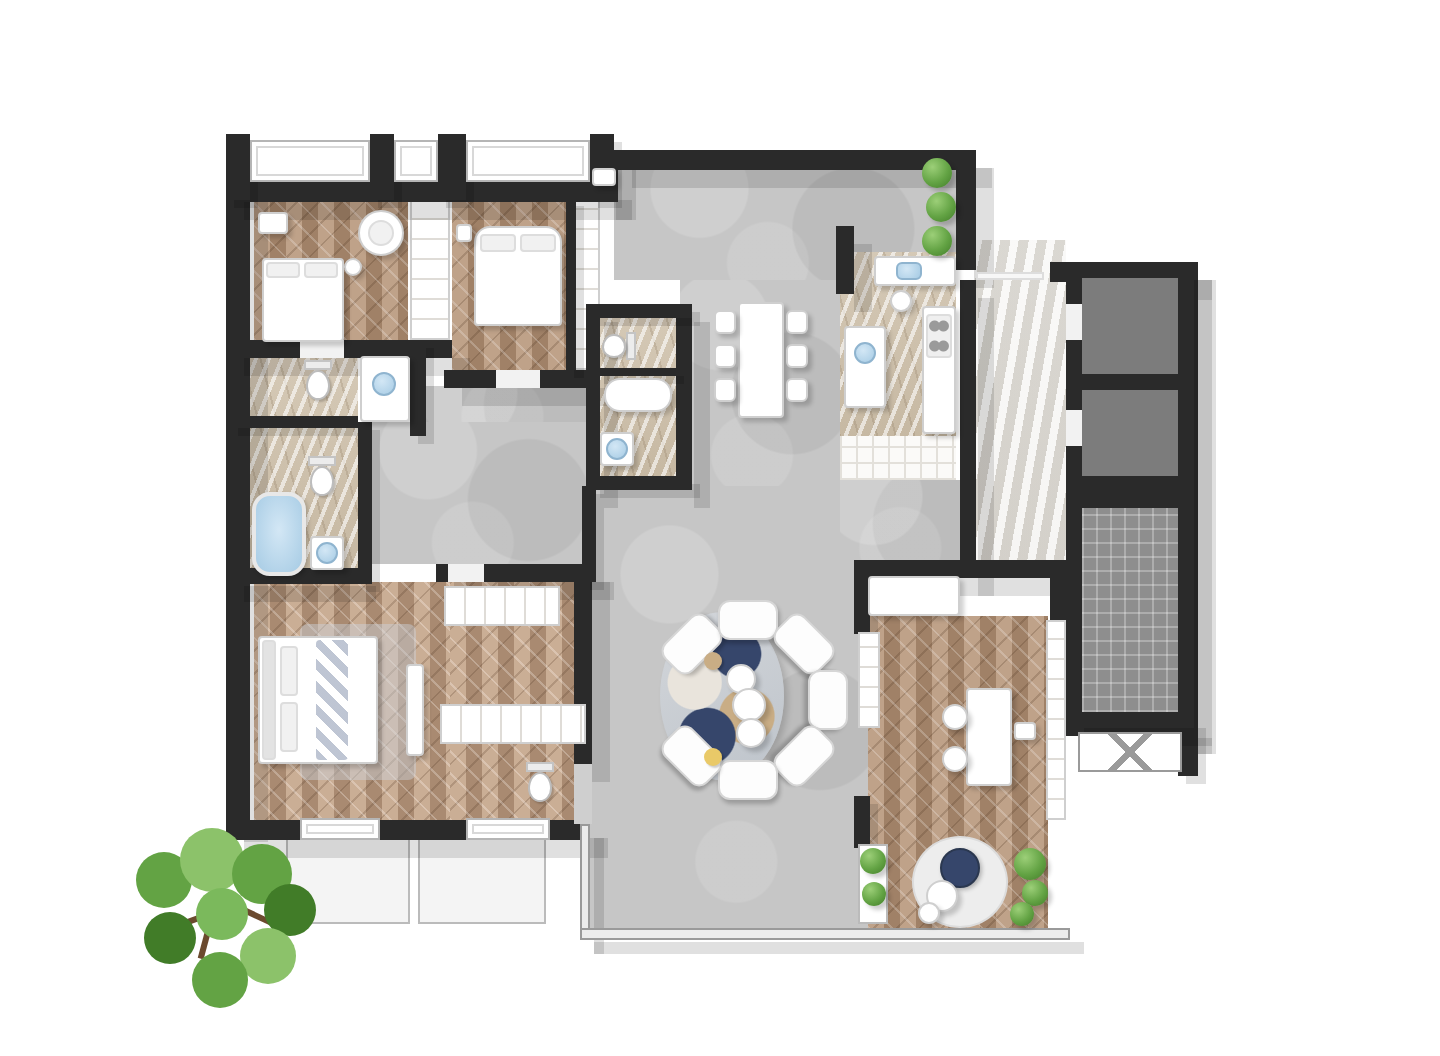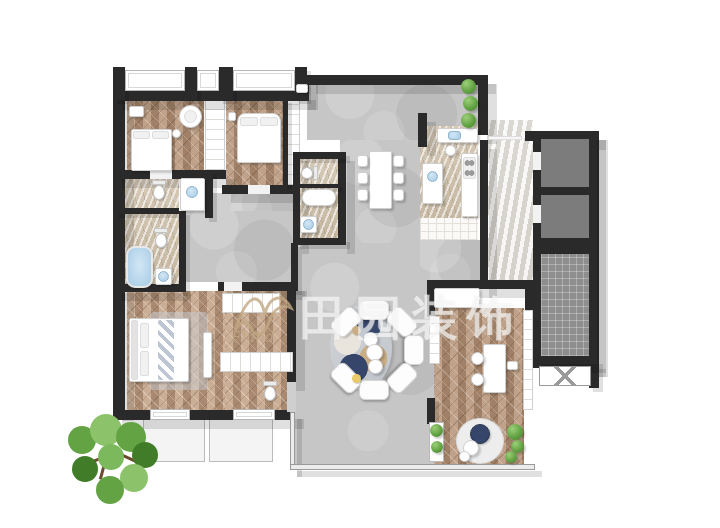--- a/index.html
+++ b/index.html
@@ -264,22 +264,15 @@
     <div class="leaf" style="left:30px;top:4px;width:32px;height:32px;background:#8cc26a"></div>
     <div class="leaf" style="left:56px;top:12px;width:30px;height:30px;background:var(--plant)"></div>
     <div class="leaf" style="left:72px;top:32px;width:26px;height:26px;background:var(--plant2)"></div>
     <div class="leaf" style="left:60px;top:54px;width:28px;height:28px;background:#8cc26a"></div>
     <div class="leaf" style="left:36px;top:66px;width:28px;height:28px;background:var(--plant)"></div>
     <div class="leaf" style="left:12px;top:46px;width:26px;height:26px;background:var(--plant2)"></div>
     <div class="leaf" style="left:38px;top:34px;width:26px;height:26px;background:#7bb95c"></div>
   </div>
 
   <div style="left:225px;top:284px;width:260px;height:64px">
-    <div style="left:0;top:0;width:74px;height:64px">
-      <svg width="74" height="64" viewBox="0 0 74 64">
-        <path d="M10 46 C22 10 34 6 40 30 C44 12 58 8 66 24 C58 20 48 24 44 38 C40 52 30 54 26 44 C22 34 16 38 10 46 Z" fill="none" stroke="var(--wm-tan)" stroke-width="3" stroke-linecap="round"></path>
-      </svg>
-      <span class="wm-logo-text" style="left:6px;top:44px;position:absolute">Fland</span>
-    </div>
-    <div class="wm-brand" style="left:74px;top:8px;position:absolute">田园装饰</div>
   </div>
 
 </div>
 
 </body></html>

